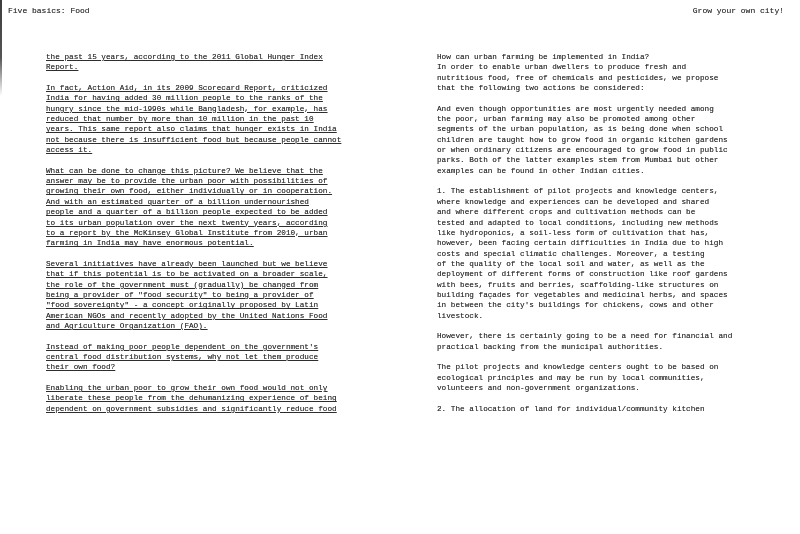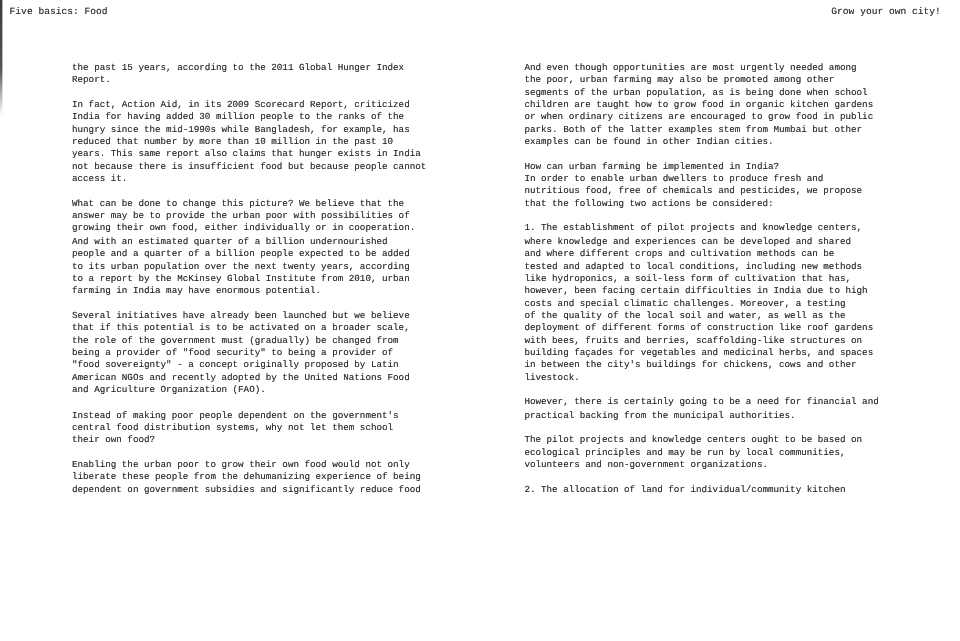--- a/index.html
+++ b/index.html
@@ -28,21 +28,21 @@
   .head-left  { left: 8px; }
   .head-right { right: 16px; }
   .column {
     position: absolute;
     top: 52px;
     font-size: 7.7px;
     line-height: 10.35px;
     white-space: pre;
     text-shadow: 0 0 0.5px rgba(40,40,40,0.55);
   }
-  .col-left  { left: 60px; }
+  .col-left  { left: 46px; text-decoration: underline; }
   .col-right { left: 437px; }
   .para { margin: 0 0 10.35px 0; }
   .folio {
     position: absolute;
     top: 500px;
     width: 40px;
     font-size: 8px;
     text-align: center;
     color: #333333;
     text-shadow: 0 0 0.5px rgba(40,40,40,0.55);
@@ -83,39 +83,39 @@
 people and a quarter of a billion people expected to be added
 to its urban population over the next twenty years, according
 to a report by the McKinsey Global Institute from 2010, urban
 farming in India may have enormous potential.</div><div class="para">Several initiatives have already been launched but we believe
 that if this potential is to be activated on a broader scale,
 the role of the government must (gradually) be changed from
 being a provider of "food security" to being a provider of
 "food sovereignty" - a concept originally proposed by Latin
 American NGOs and recently adopted by the United Nations Food
 and Agriculture Organization (FAO).</div><div class="para">Instead of making poor people dependent on the government's
-central food distribution systems, why not let them school
+central food distribution systems, why not let them produce
 their own food?</div><div class="para">Enabling the urban poor to grow their own food would not only
 liberate these people from the dehumanizing experience of being
 dependent on government subsidies and significantly reduce food
 costs, which are taking up more and more of their incomes,
 but would also improve their health conditions and provide
 them - especially the women, perhaps - with occupational
 opportunities.</div></div>
 
-  <div class="column col-right"><div class="para">And even though opportunities are most urgently needed among
+  <div class="column col-right"><div class="para">How can urban farming be implemented in India?
+In order to enable urban dwellers to produce fresh and
+nutritious food, free of chemicals and pesticides, we propose
+that the following two actions be considered:</div><div class="para">And even though opportunities are most urgently needed among
 the poor, urban farming may also be promoted among other
 segments of the urban population, as is being done when school
 children are taught how to grow food in organic kitchen gardens
 or when ordinary citizens are encouraged to grow food in public
 parks. Both of the latter examples stem from Mumbai but other
-examples can be found in other Indian cities.</div><div class="para">How can urban farming be implemented in India?
-In order to enable urban dwellers to produce fresh and
-nutritious food, free of chemicals and pesticides, we propose
-that the following two actions be considered:</div><div class="para">1. The establishment of pilot projects and knowledge centers,
+examples can be found in other Indian cities.</div><div class="para">1. The establishment of pilot projects and knowledge centers,
 where knowledge and experiences can be developed and shared
 and where different crops and cultivation methods can be
 tested and adapted to local conditions, including new methods
 like hydroponics, a soil-less form of cultivation that has,
 however, been facing certain difficulties in India due to high
 costs and special climatic challenges. Moreover, a testing
 of the quality of the local soil and water, as well as the
 deployment of different forms of construction like roof gardens
 with bees, fruits and berries, scaffolding-like structures on
 building façades for vegetables and medicinal herbs, and spaces

